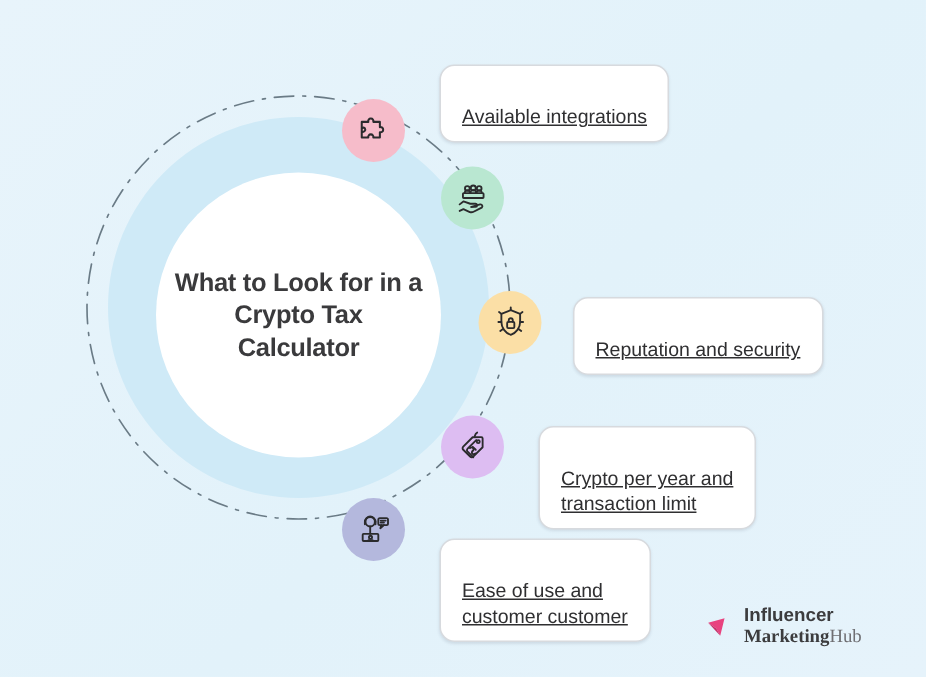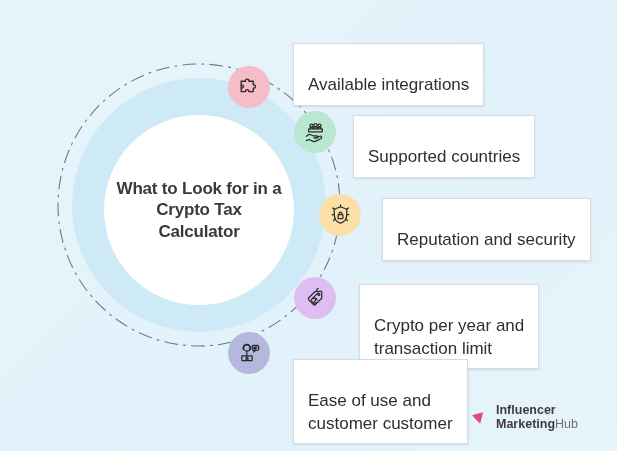--- a/index.html
+++ b/index.html
@@ -89,28 +89,29 @@
   #bubble-1 { left: 294px; top: 111px; background: #b9e7d1; }
   #bubble-2 { left: 319px; top: 194px; background: #fbdfa6; }
   #bubble-3 { left: 294px; top: 277px; background: #ddbdf2; }
   #bubble-4 { left: 228px; top: 332px; background: #b4b8dd; }
 
   
   .chip {
     position: absolute;
     background: #ffffff;
     border: 1px solid #d7dade;
-    border-radius: 0;
+    border-radius: 10px;
     box-shadow: 0 1px 2px rgba(60,70,90,0.13);
     padding: 8px 14px;
     box-sizing: border-box;
     color: #2f2f31;
-    font-size: 17px;
+    font-size: 13px;
     line-height: 1.32;
     white-space: pre-line;
+    text-decoration: underline;
   }
   #chip-0 { left: 293px; top: 43px;  }
   #chip-1 { left: 353px; top: 115px; }
   #chip-2 { left: 382px; top: 198px; }
   #chip-3 { left: 359px; top: 284px; }
   #chip-4 { left: 293px; top: 359px; }
 
   
   .logo {
     position: absolute;
@@ -131,20 +132,21 @@
   .logo-line1 {
     font-size: 12.5px;
     font-weight: bold;
     color: #3c3c3e;
     display: block;
   }
   .logo-line2 {
     font-size: 12.5px;
     color: #6e6e72;
     display: block;
+    font-family: Liberation Serif, serif;
   }
   .logo-line2 b {
     color: #3c3c3e;
     font-weight: bold;
   }
 </style>
 </head>
 <body>
 
 <div id="infographic">
@@ -211,23 +213,20 @@
       <path d="M8.3 18.3h2.6"></path>
       <rect x="14.6" y="4.2" width="6.2" height="4.5" rx="1"></rect>
       <path d="M16.5 8.7l-.6 2 2.3-2"></path>
       <path d="M16.1 5.8h3.2M16.1 7.1h2.1"></path>
     </svg>
   </div>
 
   <div class="chip" id="chip-0">
     <span>Available integrations</span>
   </div>
-  <div class="chip" id="chip-1">
-    <span>Supported countries</span>
-  </div>
   <div class="chip" id="chip-2">
     <span>Reputation and security</span>
   </div>
   <div class="chip" id="chip-3">
     <span>Crypto per year and
 transaction limit</span>
   </div>
   <div class="chip" id="chip-4">
     <span>Ease of use and
 customer customer</span>

